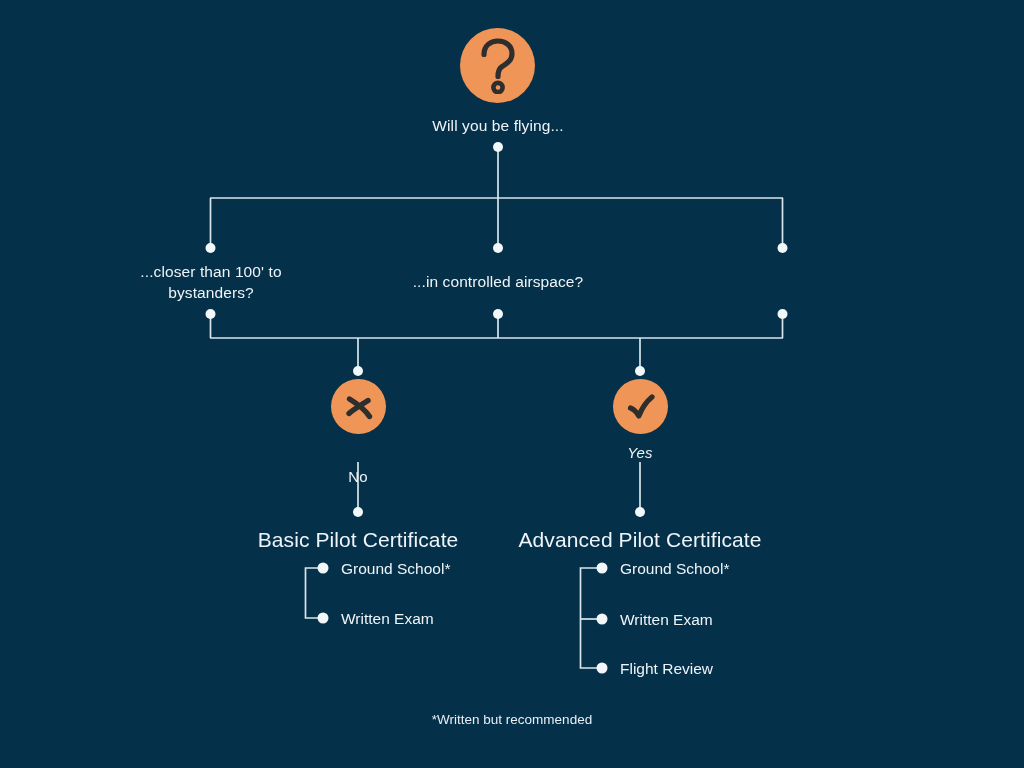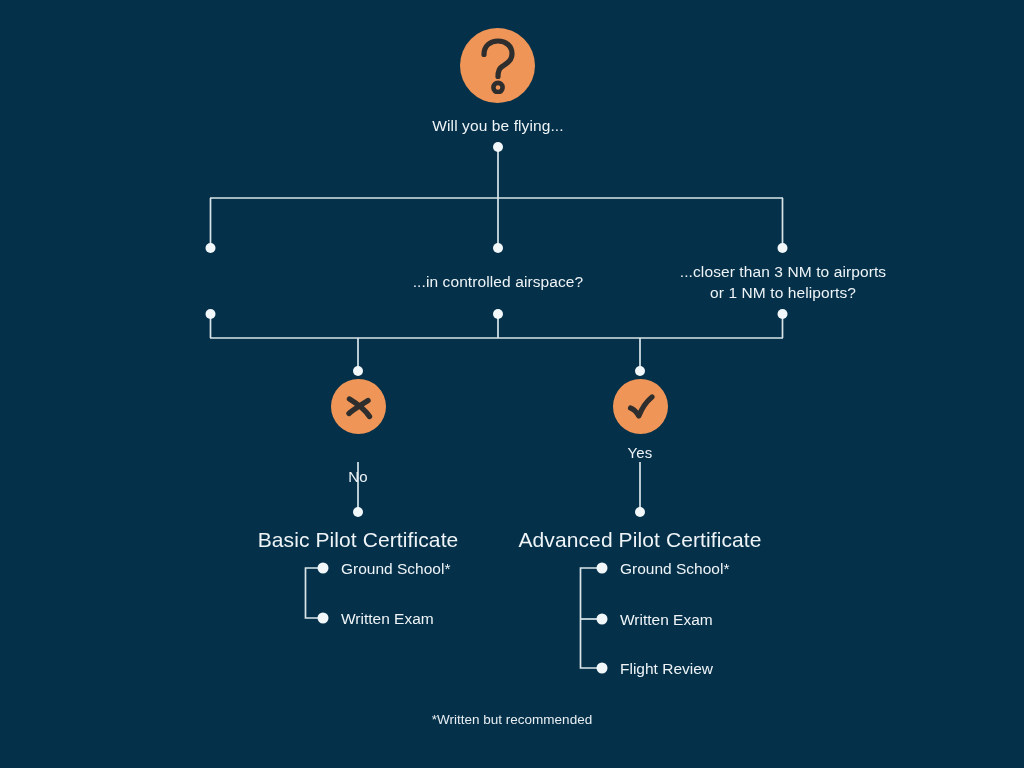--- a/index.html
+++ b/index.html
@@ -118,23 +118,23 @@
   <div class="badge" style="left:460px; top:28px; width:75px; height:75px;">
     <span>
       <svg width="46" height="56" viewBox="0 0 46 56">
         <path d="M9 16.5 C9 7.5 15.5 3 23 3 C31 3 37 8 37 15.5 C37 23 31.5 25.5 26.5 29 C23.5 31.2 23 33.5 23 38.5" stroke="#2e2e2e" stroke-width="5.2" fill="none" stroke-linecap="round" stroke-linejoin="round"></path>
         <circle cx="23" cy="49.5" r="4.6" stroke="#2e2e2e" stroke-width="4.6" fill="none"></circle>
       </svg>
     </span>
   </div>
   <div class="node-label root-label" style="left:348px; top:115px; width:300px;">Will you be flying...</div>
 
+  <div class="node-label q-label" style="left:80px; top:261px; width:262px;">...closer than 100' to
+bystanders?</div>
   <div class="node-label q-label" style="left:378px; top:271px; width:240px;">...in controlled airspace?</div>
-  <div class="node-label q-label" style="left:651px; top:261px; width:264px;">...closer than 3 NM to airports
-or 1 NM to heliports?</div>
 
   <div class="badge" style="left:331px; top:379px; width:55px; height:55px;">
     <span>
       <svg width="34" height="34" viewBox="0 0 34 34">
         <path d="M7.5 9 C14 13 23 19.5 27.5 26.5" stroke="#2e2e2e" stroke-width="5.4" fill="none" stroke-linecap="round"></path>
         <path d="M26 10.5 C20 14.5 12 19 7 23.5" stroke="#2e2e2e" stroke-width="5.4" fill="none" stroke-linecap="round"></path>
       </svg>
     </span>
   </div>
   <div class="node-label yn-label" style="left:298px; top:443px; width:120px;margin-top:24px;">No</div>
@@ -142,21 +142,21 @@
   <div class="item-label" style="left:341px; top:560px;">Ground School*</div>
   <div class="item-label" style="left:341px; top:610px;">Written Exam</div>
 
   <div class="badge" style="left:613px; top:379px; width:55px; height:55px;">
     <span>
       <svg width="34" height="34" viewBox="0 0 34 34">
         <path d="M6.5 18 C9.5 19 12.5 22 14.8 26 C18 18 22.5 11.5 28 7" stroke="#2e2e2e" stroke-width="5.2" fill="none" stroke-linecap="round" stroke-linejoin="round"></path>
       </svg>
     </span>
   </div>
-  <div class="node-label yn-label" style="left:580px; top:443px; width:120px;">Yes</div>
+  <div class="node-label yn-label" style="left:580px; top:443px; width:120px;font-style:italic;">Yes</div>
   <div class="node-label cert-label" style="left:510px; top:526px; width:260px;">Advanced Pilot Certificate</div>
   <div class="item-label" style="left:620px; top:560px;">Ground School*</div>
   <div class="item-label" style="left:620px; top:611px;">Written Exam</div>
   <div class="item-label" style="left:620px; top:660px;">Flight Review</div>
 
   <div class="footnote" style="left:362px; top:712px; width:300px;">*Written but recommended</div>
 
 </div>
 
 </body></html>

